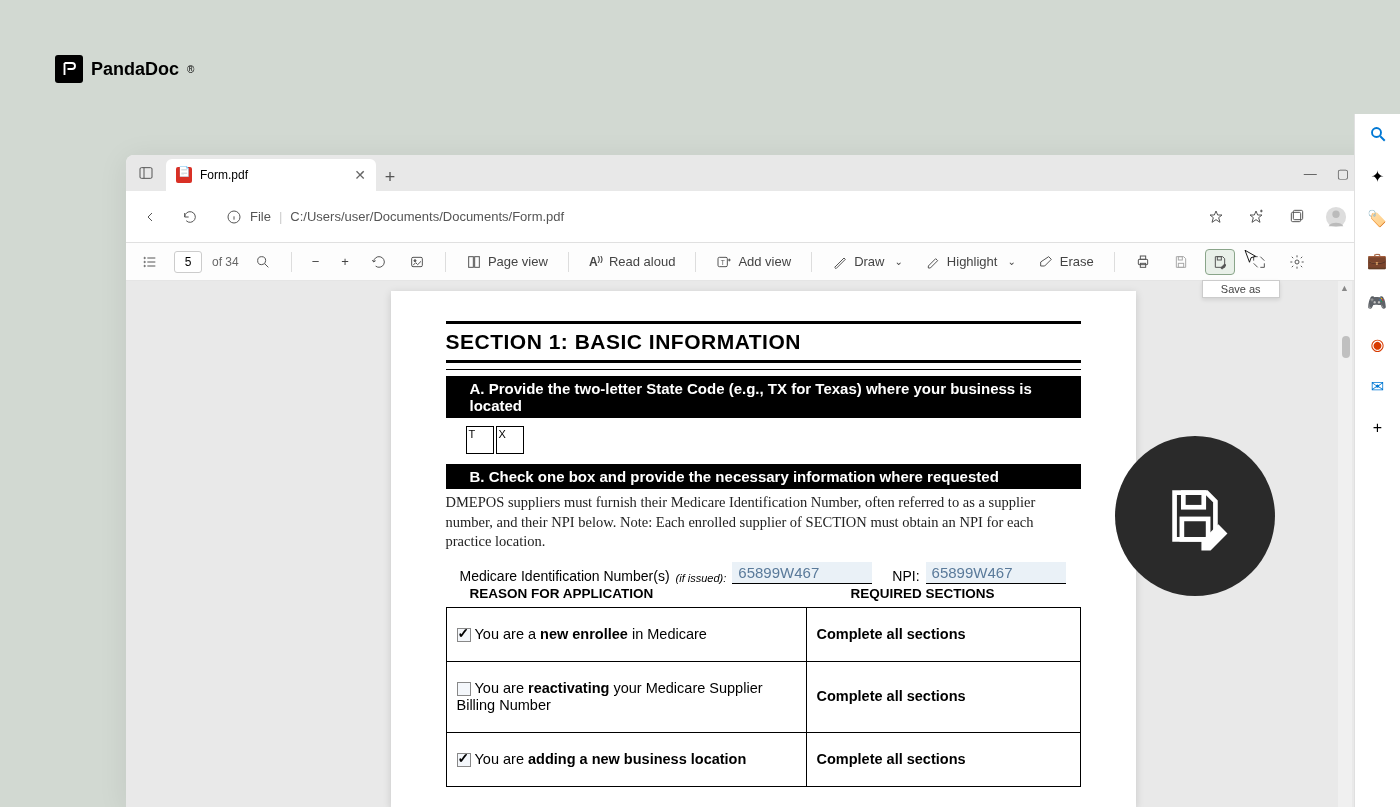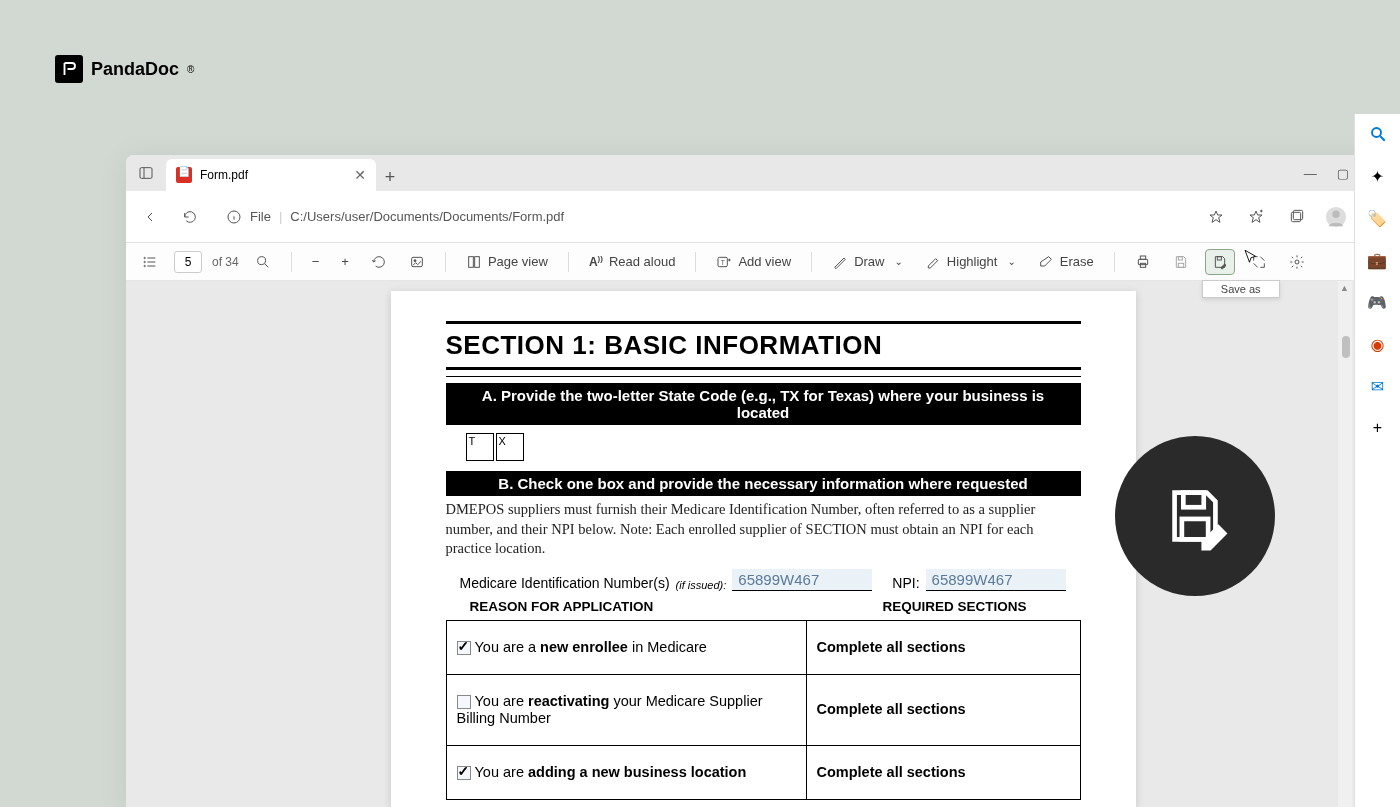--- a/index.html
+++ b/index.html
@@ -30,28 +30,28 @@
   .pdf-toolbar .sep { width:1px; height:20px; background:#ddd; margin:0 4px; }
   .page-input { width:28px; height:22px; text-align:center; border:1px solid #ccc; border-radius:3px; font-size:12px; }
   .save-as-btn { border:1px solid #8aa58a; background:#e9f0e9; border-radius:4px; padding:3px 5px; position:relative; }
   .tooltip { position:absolute; top:30px; left:-4px; background:#fff; border:1px solid #ccc; padding:2px 18px; font-size:11px; white-space:nowrap; z-index:50; box-shadow:0 2px 4px rgba(0,0,0,.1); }
 
   .content-area { flex:1; display:flex; background:#e9e9e9; position:relative; overflow:hidden; }
   .viewer { flex:1; overflow:auto; display:flex; justify-content:center; padding-top:10px; position:relative; }
   .page { width:745px; background:#fff; box-shadow:0 2px 8px rgba(0,0,0,.15); padding:30px 55px 0; position:relative; }
   .page hr.thick { border:none; border-top:3px solid #000; margin-bottom:6px; }
   .page hr.thin { border:none; border-top:1.5px solid #000; margin:4px 0; }
-  .sec-title { font-weight:bold; font-size:26px; letter-spacing:.5px; }
-  .black-bar { background:#000; color:#fff; font-weight:bold; padding:4px 8px; font-size:15px; margin-top:6px;text-align:center; }
+  .sec-title { font-weight:bold; font-size:21px; letter-spacing:.5px; }
+  .black-bar { background:#000; color:#fff; font-weight:bold; padding:4px 24px; font-size:15px; margin-top:6px; }
   .state-boxes { display:flex; gap:2px; margin:8px 0 10px 20px; }
   .state-box { width:28px; height:28px; border:1.5px solid #000; font-size:11px; padding:1px 2px; display:flex; align-items:flex-start; }
   .body-text { font-size:14.5px; color:#222; line-height:1.35; font-family:Georgia,serif; }
   .field-row { display:flex; align-items:flex-end; gap:6px; margin-top:10px; font-family:Georgia,serif; font-size:14px; }
   .field-fill { background:#eaf1f7; color:#5a7a9a; padding:2px 6px; border-bottom:1px solid #000; min-width:140px; font-family:Arial; font-size:15px; }
-  .col-headers { display:flex; margin-top:8px; font-weight:bold; font-size:13.5px;gap:32px; }
+  .col-headers { display:flex; margin-top:2px; font-weight:bold; font-size:13.5px; }
   .col-headers > div:first-child { width:360px; padding-left:24px; }
   .col-headers > div:last-child { flex:1; padding-left:45px; }
   .app-table { width:100%; border-collapse:collapse; margin-top:6px; }
   .app-table td { border:1.5px solid #000; padding:18px 10px; font-size:14.5px; font-family:Georgia,serif; vertical-align:middle; }
   .app-table td:first-child { width:360px; }
   .chk { width:14px; height:14px; border:1px solid #888; display:inline-block; vertical-align:middle; margin-right:4px; position:relative; background:#f4f7fb; }
   .chk.checked::after { content:"✓"; position:absolute; top:-4px; left:0; font-size:14px; color:#000; font-weight:bold; }
 
   .sidebar-right { width:46px; background:#fff; border-left:1px solid #e0e0e0; display:flex; flex-direction:column; align-items:center; padding-top:10px; gap:22px; position:absolute; right:0; top:114px; bottom:0; }
   .sidebar-right .s-icon { width:20px; height:20px; display:flex; align-items:center; justify-content:center; font-size:16px; cursor:pointer; }

